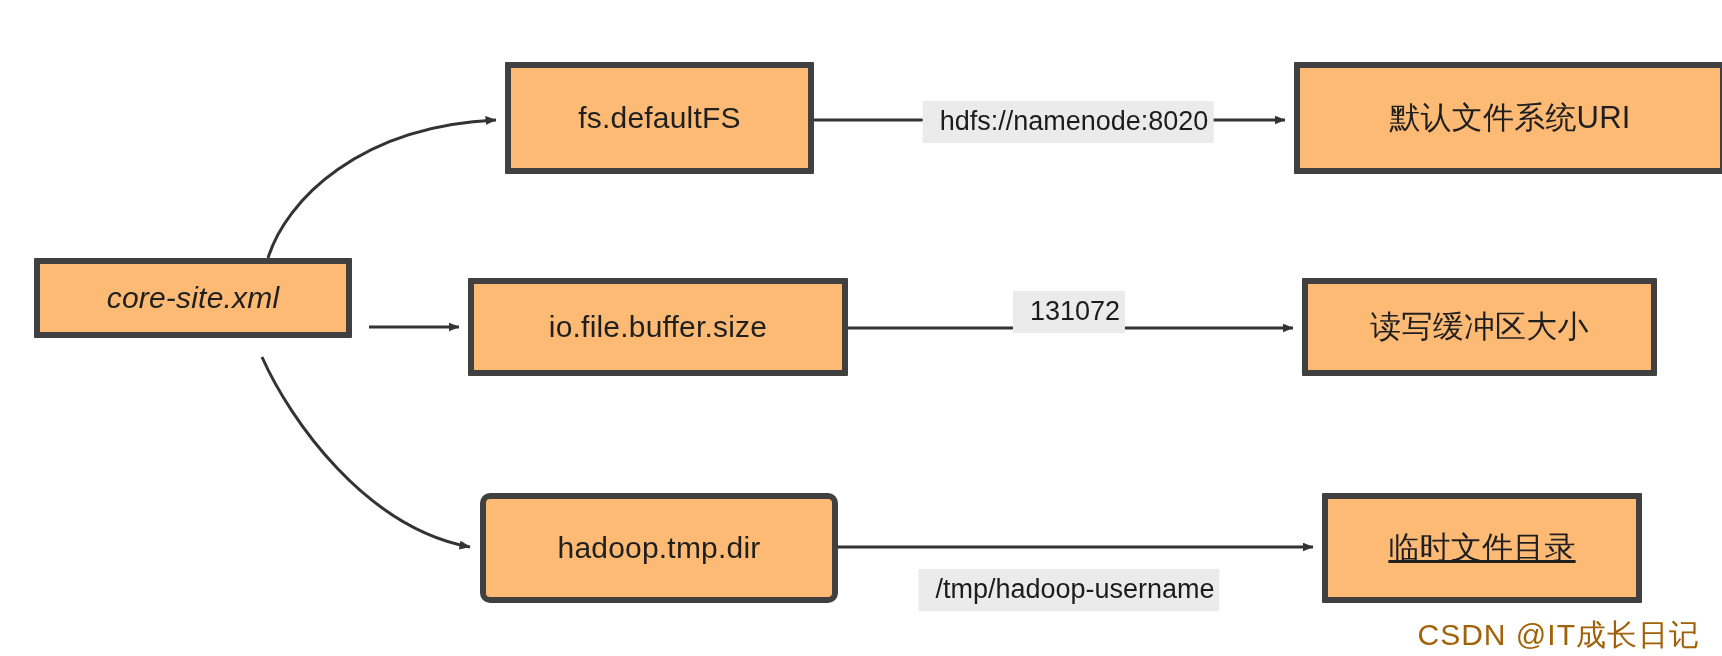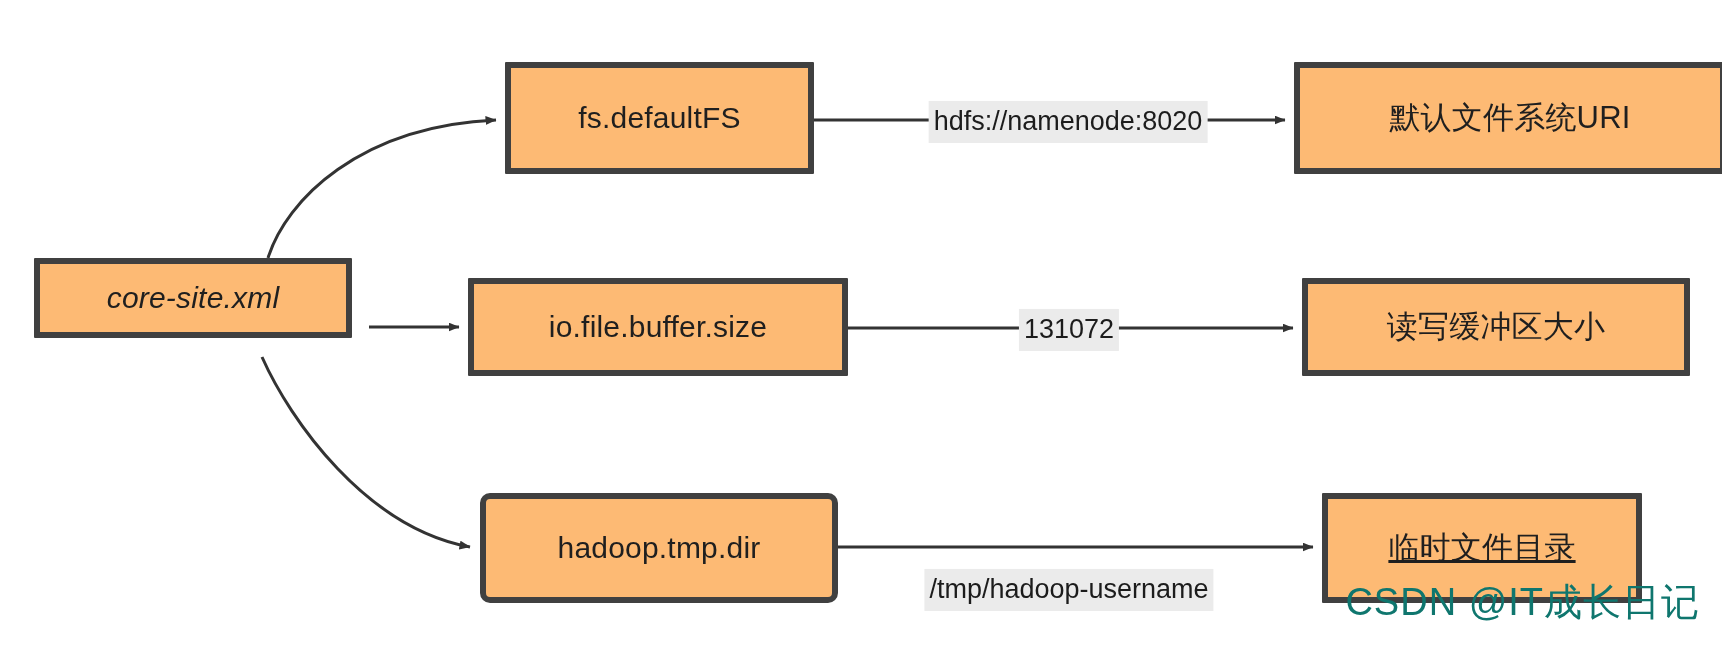--- a/index.html
+++ b/index.html
@@ -43,31 +43,31 @@
   }
   .node.cjk {
     font-size: 31px;
   }
   .edge-label {
     position: absolute;
     background: #ebebeb;
     color: #1c1c1c;
     font-size: 27px;
     line-height: 1.3;
-    padding: 3px 5px 4px 5px;
+    padding: 3px 5px 4px 17px;
     white-space: nowrap;
     transform: translate(-50%, -50%);
     text-align: center;
   }
   #watermark {
     position: absolute;
     right: 22px;
-    bottom: 28px;
-    color: #0f766e;
-    font-size: 38px;
+    bottom: 0;
+    color: #a16207;
+    font-size: 30px;
     letter-spacing: 1px;
     white-space: nowrap;
     user-select: none;
   }
 </style>
 </head>
 <body>
 
 <div id="diagram-root">
 
@@ -104,29 +104,29 @@
   </div>
 
   <div class="node" style="left:480px; top:493px; width:358px; height:110px;border-radius:10px;">
     <span>hadoop.tmp.dir</span>
   </div>
 
   <div class="node cjk" style="left:1294px; top:62px; width:432px; height:112px;">
     <span>默认文件系统URI</span>
   </div>
 
-  <div class="node cjk" style="left:1302px; top:278px; width:388px; height:98px;">
+  <div class="node cjk" style="left:1302px; top:278px; width:355px; height:98px;">
     <span>读写缓冲区大小</span>
   </div>
 
   <div class="node cjk" style="left:1322px; top:493px; width:320px; height:110px;text-decoration:underline;">
     <span>临时文件目录</span>
   </div>
 
   <div class="edge-label" style="left:1068px; top:122px;">hdfs://namenode:8020</div>
 
-  <div class="edge-label" style="left:1069px; top:330px;text-align:right;">131072</div>
+  <div class="edge-label" style="left:1069px; top:312px;text-align:right;">131072</div>
 
   <div class="edge-label" style="left:1069px; top:546px;margin-top:44px;">/tmp/hadoop-username</div>
 
   <div id="watermark">CSDN @IT成长日记</div>
 
 </div>
 
 </body></html>

